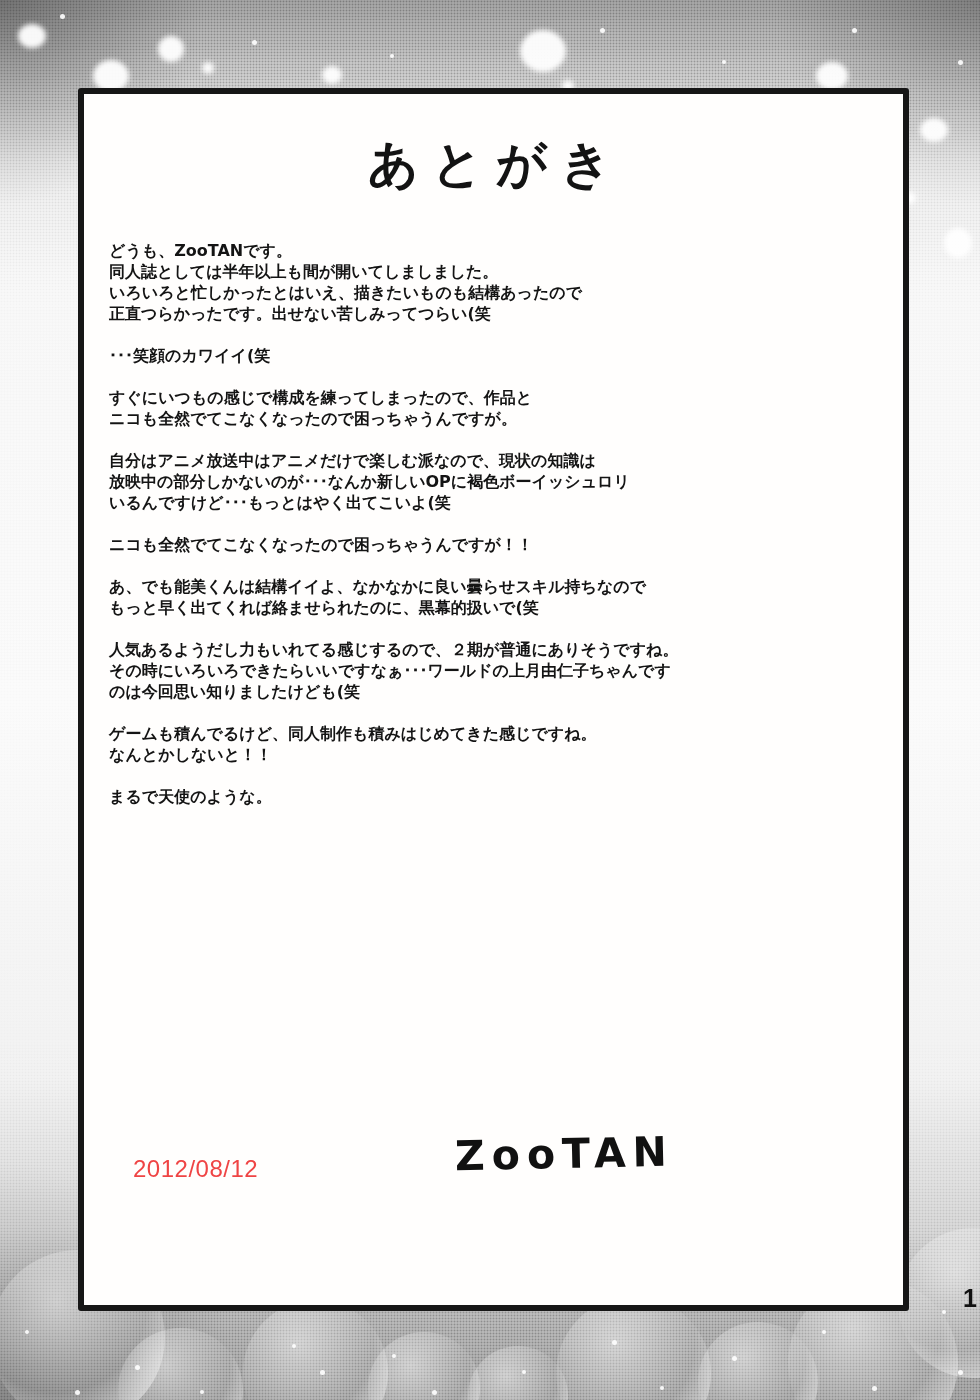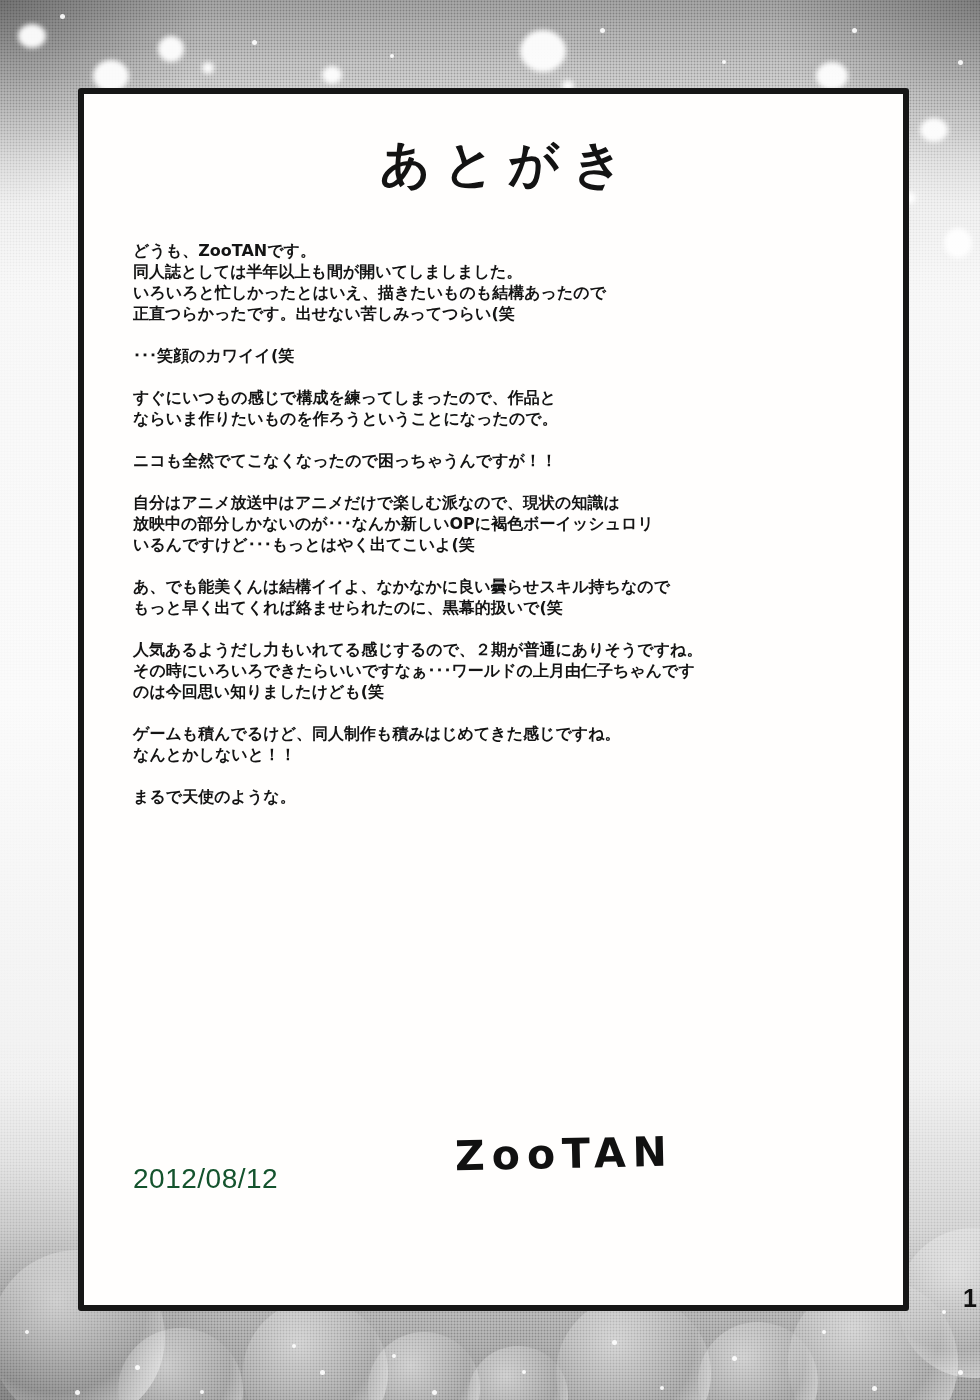--- a/index.html
+++ b/index.html
@@ -28,34 +28,34 @@
   .dot{position:absolute;background:#fff;border-radius:50%;opacity:0.9;}
   .bubble{
     position:absolute;border-radius:50%;
     background:radial-gradient(circle at 38% 30%, rgba(255,255,255,0.45),
       rgba(255,255,255,0.06) 55%, rgba(255,255,255,0.55) 86%, rgba(255,255,255,0.12) 100%);
   }
   .page{
     position:absolute;left:78px;top:88px;width:831px;height:1223px;
     box-sizing:border-box;background:#fffefd;border:6px solid #161616;border-radius:3px;
   }
-  .page-inner{padding:40px 20px 0 49px;}
+  .page-inner{padding:40px 20px 0 25px;}
   .title{
     text-align:center;font-size:50px;line-height:60px;font-weight:bold;
     letter-spacing:13px;color:#131313;margin:0 0 46px 0;
     font-family:"DejaVu Sans",sans-serif;
   }
   .para{
     margin:0 0 21px 0;white-space:pre-line;
     font-size:16px;line-height:21px;font-weight:bold;letter-spacing:0px;
     color:#141414;font-family:"DejaVu Sans",sans-serif;
   }
   .date{
-    position:absolute;left:49px;top:1061px;font-size:28px;font-weight:500;
-    color:#14532d;letter-spacing:0.5px;font-family:"Liberation Sans",sans-serif;margin-top:8px;
+    position:absolute;left:49px;top:1061px;font-size:24px;font-weight:500;
+    color:#ef4444;letter-spacing:0.5px;font-family:"Liberation Sans",sans-serif;
   }
   .signature{
     position:absolute;left:371px;top:1036px;font-size:41px;font-weight:bold;
     letter-spacing:7px;color:#111;transform:rotate(-1.2deg);
     font-family:"DejaVu Sans",sans-serif;
   }
   .page-number{
     position:absolute;left:963px;top:1284px;font-size:25px;font-weight:bold;color:#111;
     font-family:"Liberation Sans",sans-serif;
   }
@@ -124,25 +124,25 @@
 <div class="page">
   <div class="page-inner">
     <h1 class="title">あとがき</h1>
     <div>
         <p class="para">どうも、ZooTANです。
 同人誌としては半年以上も間が開いてしましました。
 いろいろと忙しかったとはいえ、描きたいものも結構あったので
 正直つらかったです。出せない苦しみってつらい(笑</p>
         <p class="para">･･･笑顔のカワイイ(笑</p>
         <p class="para">すぐにいつもの感じで構成を練ってしまったので、作品と
-ならいま作りたいものを作ろうということになったので。</p>
-        <p class="para">ニコも全然でてこなくなったので困っちゃうんですが！！</p>
+ニコも全然でてこなくなったので困っちゃうんですが。</p>
         <p class="para">自分はアニメ放送中はアニメだけで楽しむ派なので、現状の知識は
 放映中の部分しかないのが･･･なんか新しいOPに褐色ボーイッシュロリ
 いるんですけど･･･もっとはやく出てこいよ(笑</p>
+        <p class="para">ニコも全然でてこなくなったので困っちゃうんですが！！</p>
         <p class="para">あ、でも能美くんは結構イイよ、なかなかに良い曇らせスキル持ちなので
 もっと早く出てくれば絡ませられたのに、黒幕的扱いで(笑</p>
         <p class="para">人気あるようだし力もいれてる感じするので、２期が普通にありそうですね。
 その時にいろいろできたらいいですなぁ･･･ワールドの上月由仁子ちゃんです
 のは今回思い知りましたけども(笑</p>
         <p class="para">ゲームも積んでるけど、同人制作も積みはじめてきた感じですね。
 なんとかしないと！！</p>
         <p class="para">まるで天使のような。</p>
       </div>
   </div>

